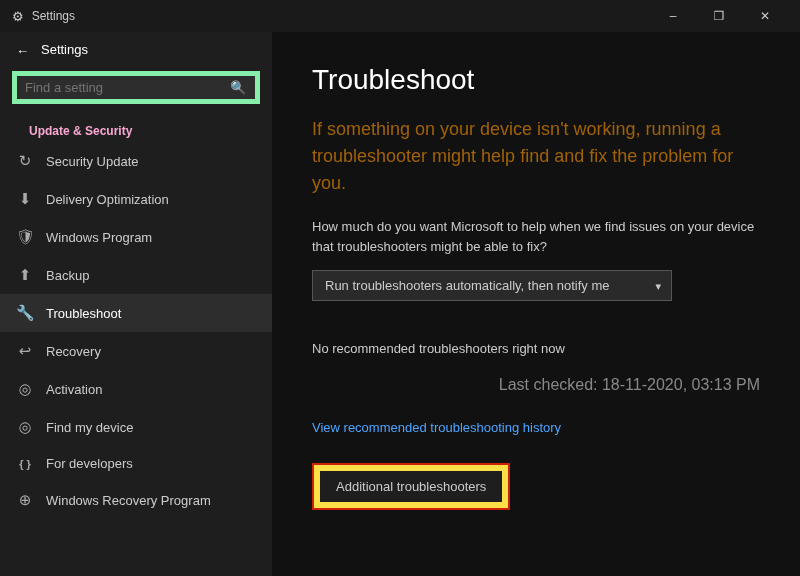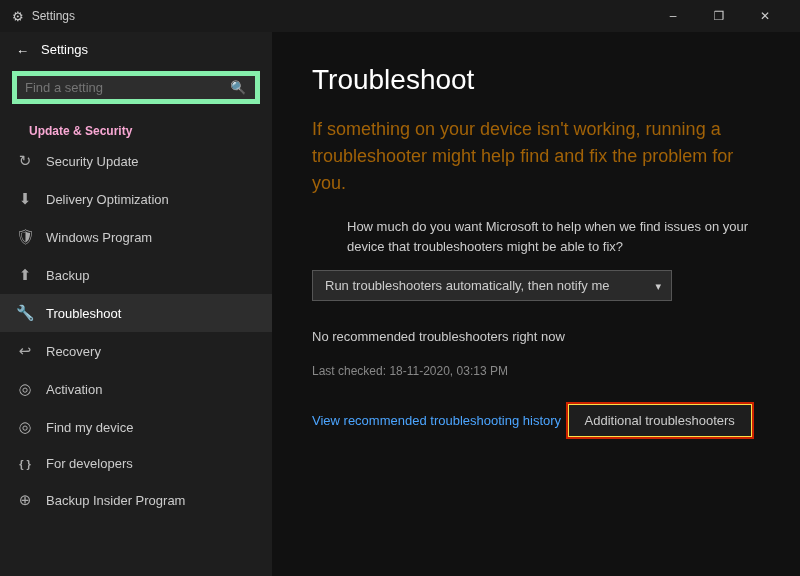--- a/index.html
+++ b/index.html
@@ -147,24 +147,23 @@
       line-height: 1.5;
       margin-bottom: 20px;
       max-width: 480px;
     }
     .content-question {
       font-size: 13px;
       color: #ccc;
       line-height: 1.5;
       margin-bottom: 14px;
       max-width: 480px;
-      margin-left: 35px;
     }
     .dropdown-wrapper {
-      margin-bottom: 28px;
+      margin-bottom: 40px;
     }
     .dropdown-select {
       background: #2a2a2a;
       border: 1px solid #555;
       color: #ccc;
       font-size: 13px;
       padding: 7px 12px;
       width: 360px;
       font-family: 'Segoe UI', sans-serif;
       cursor: pointer;
@@ -188,39 +187,40 @@
       color: #ccc;
       font-size: 11px;
       pointer-events: none;
     }
     .no-troubleshooters {
       font-size: 13px;
       color: #ccc;
       margin-bottom: 20px;
     }
     .last-checked {
-      font-size: 12px;
+      font-size: 16px;
       color: #888;
       margin-bottom: 24px;
+      text-align: right;
     }
     .view-history-link {
       color: #4ca5ff;
       font-size: 13px;
       text-decoration: none;
       cursor: pointer;
       display: inline-block;
       margin-bottom: 28px;
     }
     .additional-btn-wrapper {
       border: 2px solid #cc2200;
       display: inline-block;
     }
     .additional-btn {
       background: #1e1e1e;
-      border: 1px solid #fde047;
+      border: 6px solid #fde047;
       color: #ccc;
       font-size: 13px;
       padding: 8px 16px;
       font-family: 'Segoe UI', sans-serif;
       cursor: pointer;
       display: block;
     }
   </style>
 </head>
 <body>
@@ -281,21 +281,21 @@
     <div class="sidebar-item">
       <span class="icon">◎</span>
       <span>Find my device</span>
     </div>
     <div class="sidebar-item">
       <span class="icon" style="font-size:11px;font-weight:bold;">{ }</span>
       <span>For developers</span>
     </div>
     <div class="sidebar-item">
       <span class="icon">⊕</span>
-      <span>Backup Insider Program</span>
+      <span>Windows Recovery Program</span>
     </div>
   </div>
 
   <div class="content">
     <h1 class="content-title">Troubleshoot</h1>
     <p class="content-desc">If something on your device isn't working, running a troubleshooter might help find and fix the problem for you.</p>
     <p class="content-question">How much do you want Microsoft to help when we find issues on your device that troubleshooters might be able to fix?</p>
 
     <div class="dropdown-wrapper">
       <div class="dropdown-select" style="position:relative;">

